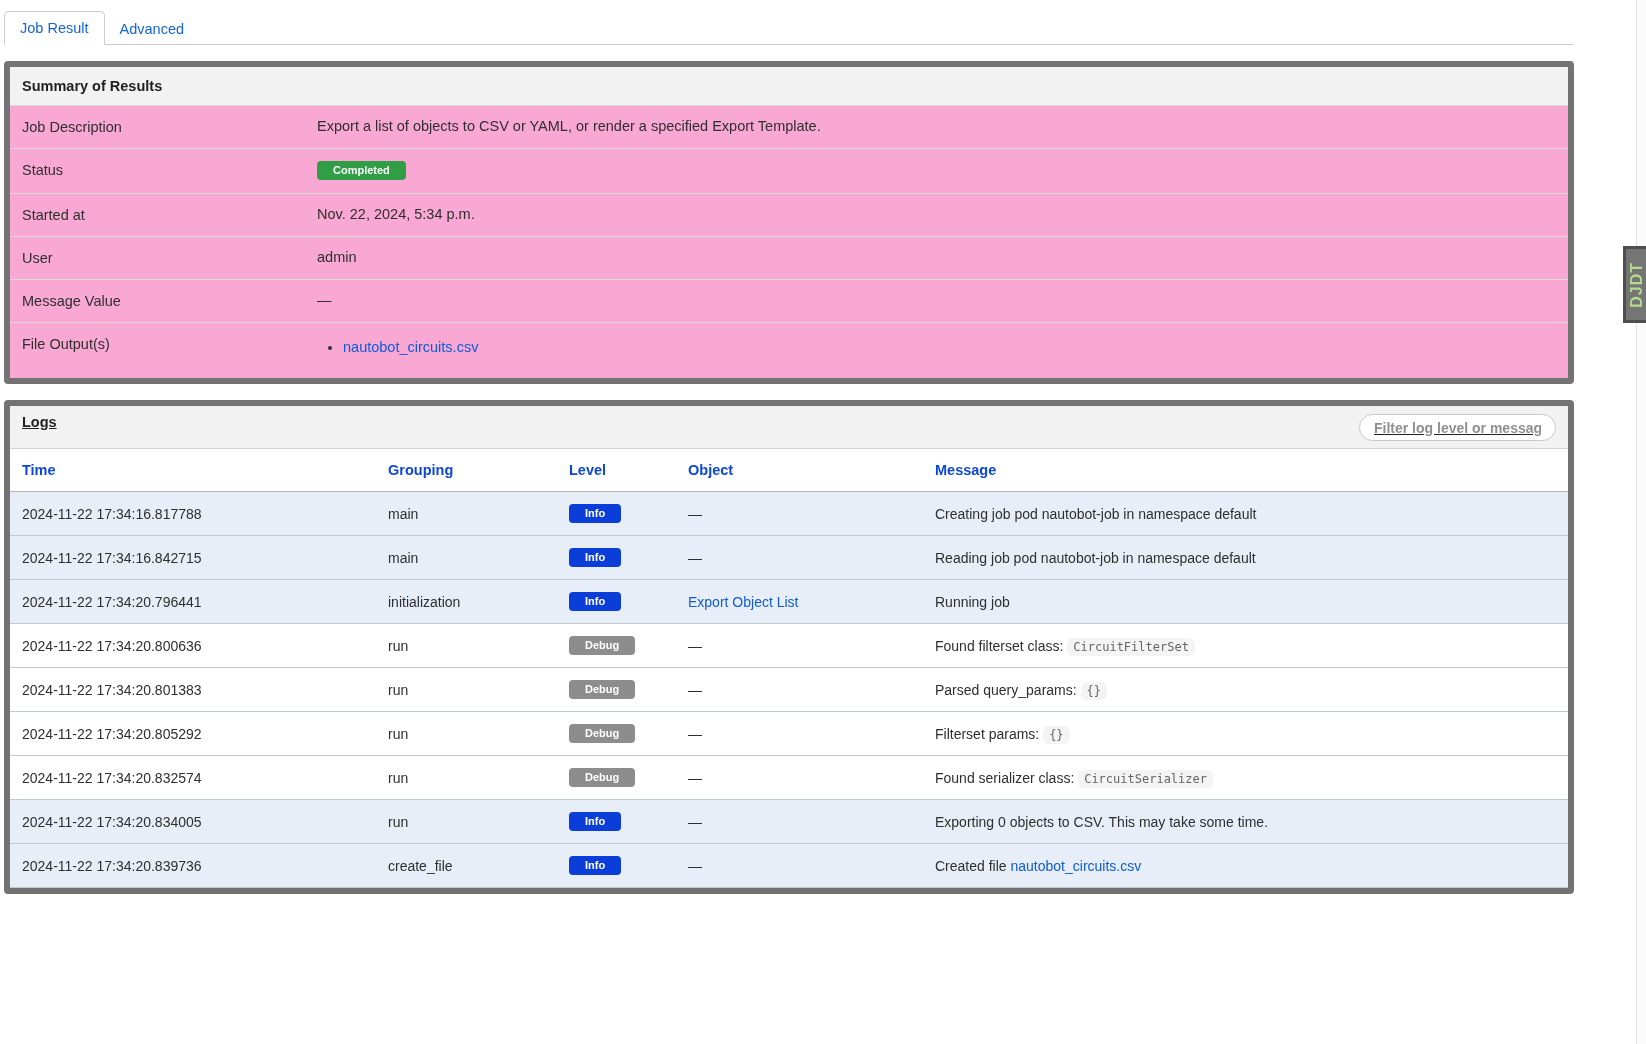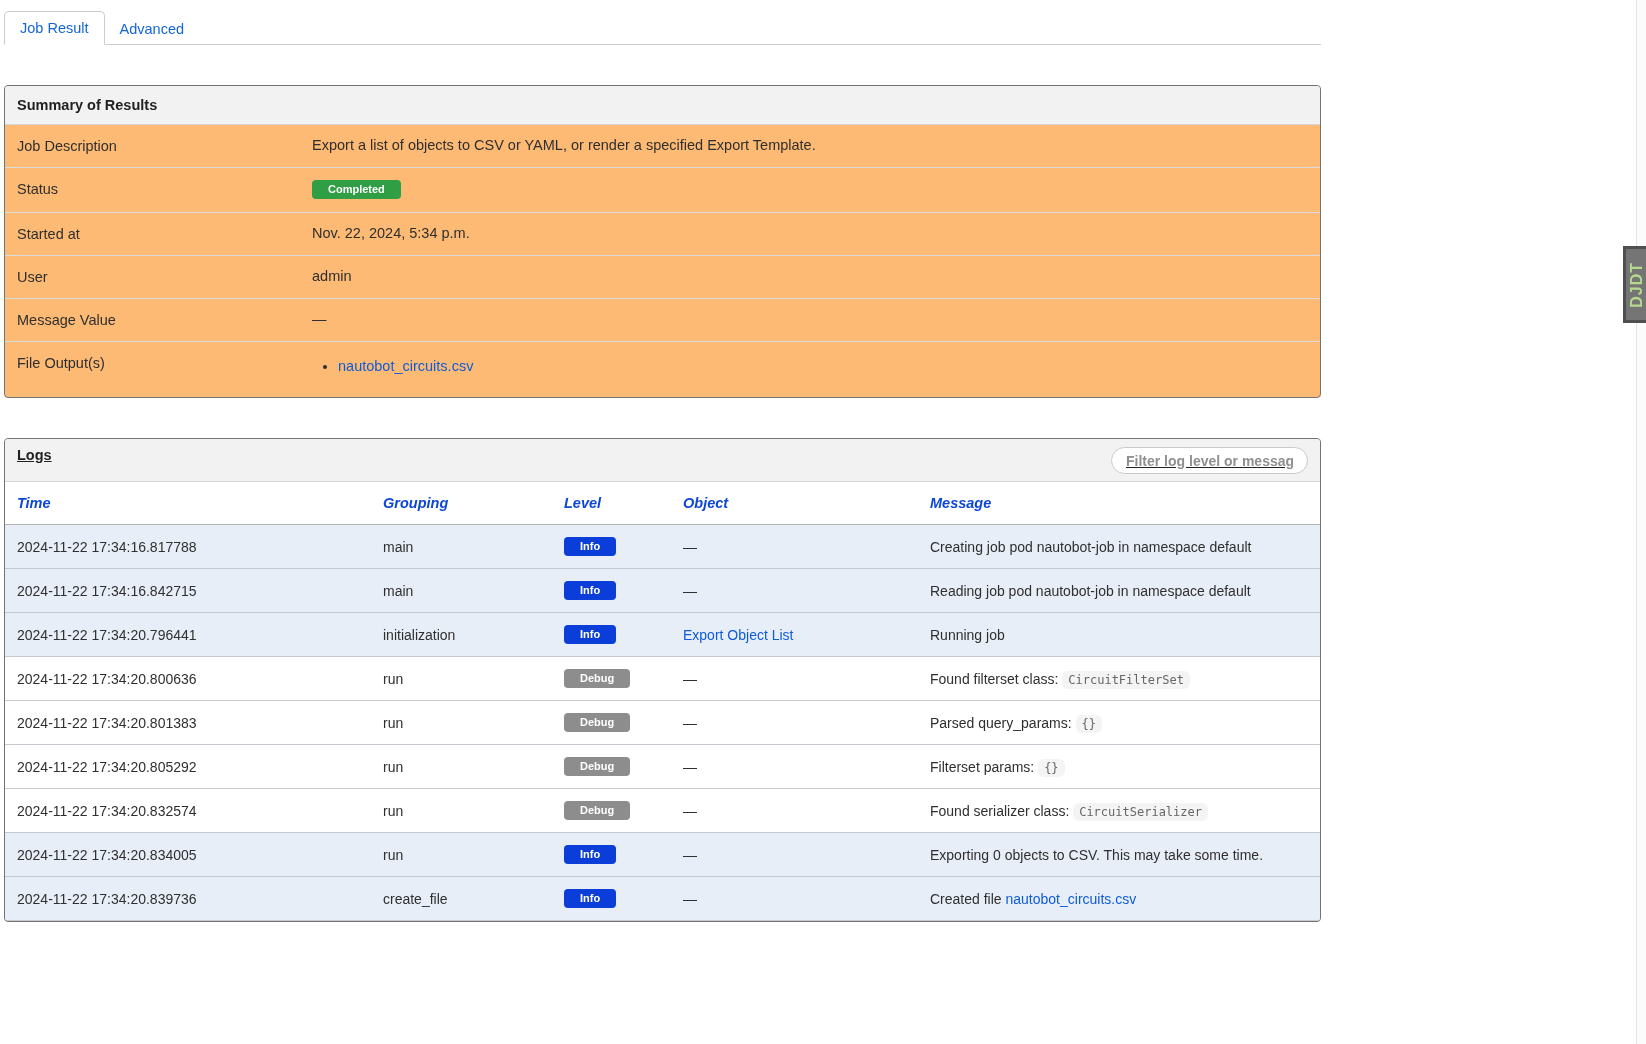--- a/index.html
+++ b/index.html
@@ -7,21 +7,21 @@
     width: 1646px; height: 1044px;
     background: #ffffff;
     font-family: "Liberation Sans", "DejaVu Sans", sans-serif;
     font-size: 14px;
     color: #2f2f2f;
     overflow: hidden;
     position: relative;
   }
   a { color: #0f5bd8; text-decoration: none; }
 
-  .page { width: 1317px; margin-left: 4px; }
+  .page { width: 1570px; margin-left: 4px; }
 
   
   .tabs {
     display: flex;
     align-items: flex-end;
     border-bottom: 1px solid #cccccc;
     padding-top: 10px;
     height: 45px;
   }
   .tab {
@@ -34,24 +34,24 @@
   }
   .tab.active {
     background: #ffffff;
     border: 1px solid #cccccc;
     border-bottom: 1px solid #ffffff;
     border-radius: 5px 5px 0 0;
   }
 
   
   .panel {
-    border: 1px solid #737373;
+    border: 6px solid #737373;
     border-radius: 4px;
-    margin-top: 40px;
-    background: #fdba74;
+    margin-top: 16px;
+    background: #f9a8d4;
     overflow: hidden;
   }
   .panel-heading {
     background: #f2f2f3;
     border-bottom: 1px solid #d5d5d5;
     padding: 11px 12px;
     font-weight: bold;
     font-size: 14.5px;
     color: #222;
   }
@@ -112,21 +112,20 @@
   }
 
   
   .log-table { width: 100%; border-collapse: collapse; table-layout: fixed; }
   .log-table th {
     text-align: left;
     padding: 13px 12px;
     background: #ffffff;
     border-bottom: 1px solid #b5b5b5;
     font-size: 14.5px;
-    font-style: italic;
   }
   .log-table th a { font-weight: bold; color: #0d47d6; }
   .log-table td {
     padding: 12px 12px;
     border-top: 1px solid #c4c9cf;
     font-size: 14px;
     vertical-align: middle;
     height: 43px;
     overflow: hidden;
     white-space: nowrap;

